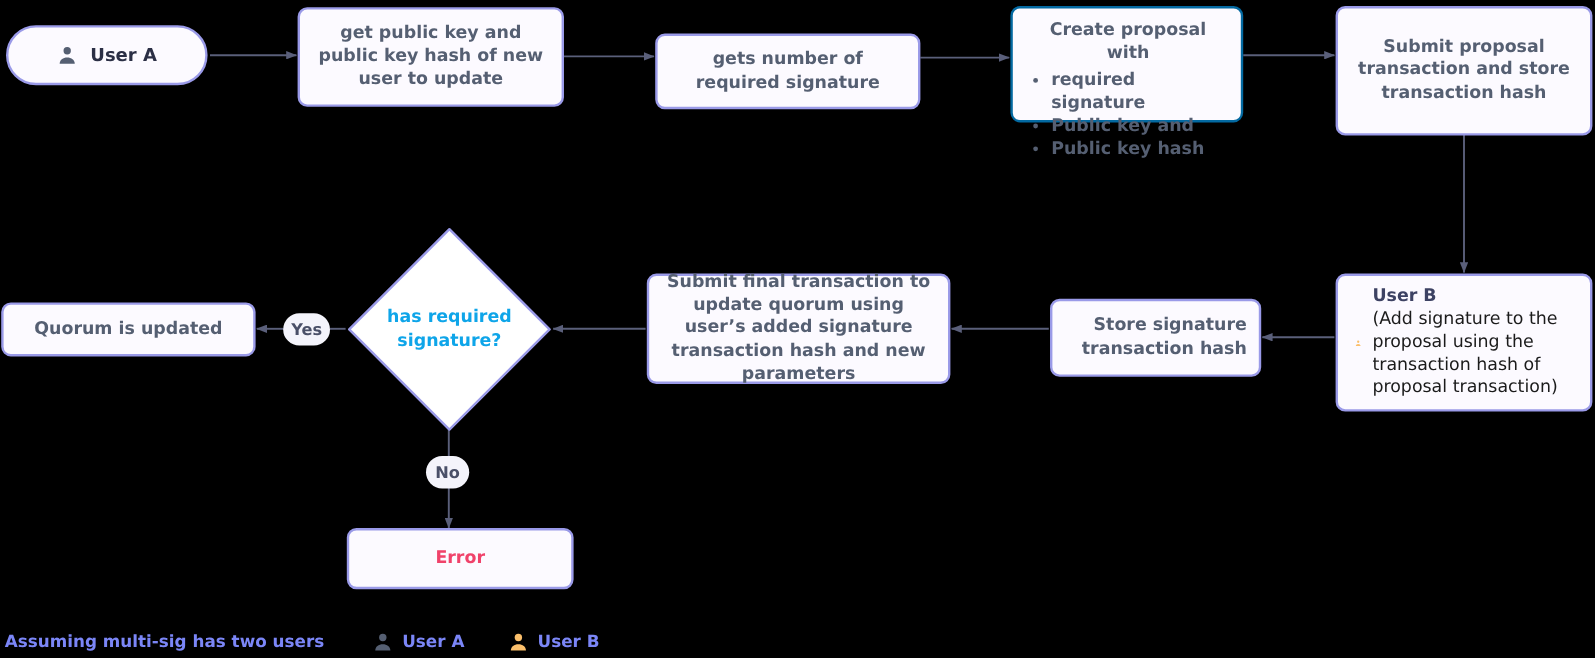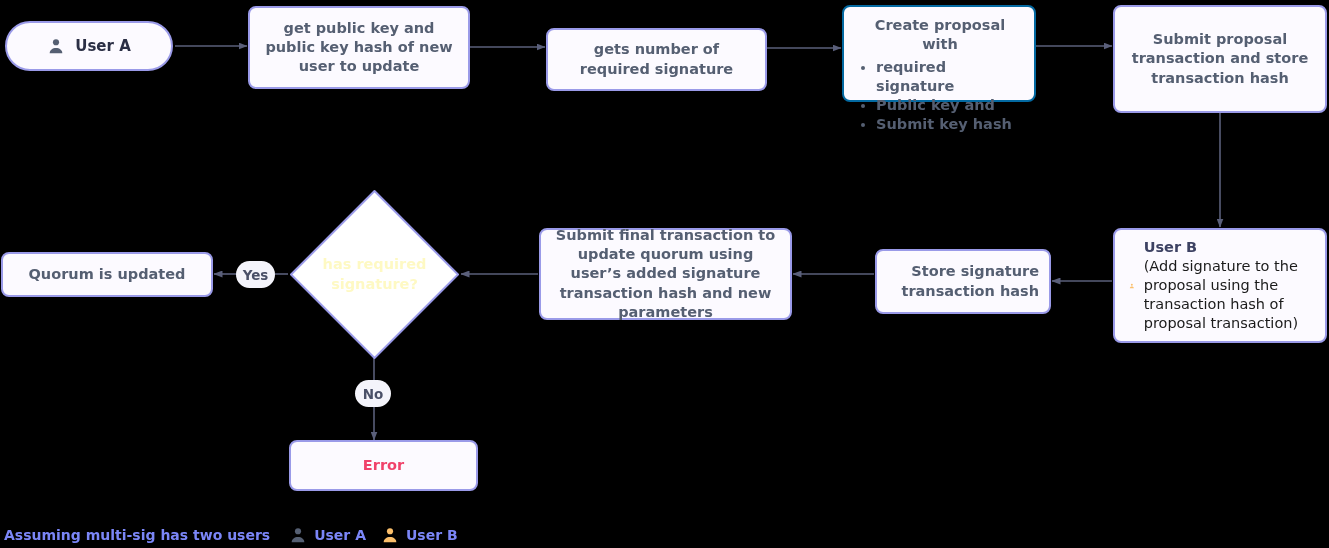--- a/index.html
+++ b/index.html
@@ -58,21 +58,21 @@
     position: absolute;
     inset: 0;
   }
   .diamond-label {
     position: absolute;
     inset: 0;
     display: flex;
     align-items: center;
     justify-content: center;
     text-align: center;
-    color: #fef9c3;
+    color: #0ea5e9;
     font-weight: bold;
     font-size: 14.5px;
     line-height: 1.35;
     pointer-events: none;
   }
 
   
   .edge-label {
     position: absolute;
     box-sizing: border-box;
@@ -144,21 +144,21 @@
     left: 0; top: 0;
     width: 1329px; height: 548px;
     pointer-events: none;
   }
 
   
   .legend {
     position: absolute;
     display: flex;
     align-items: center;
-    gap: 3px;
+    gap: 24px;
   }
   .legend-text {
     color: #7b86f7;
     font-weight: bold;
     font-size: 14px;
     white-space: nowrap;
   }
   .legend-item {
     display: flex;
     align-items: center;
@@ -218,21 +218,21 @@
 
   <div class="node" style="left:546px; top:28px; width:221px; height:63px;">
     <span>gets number of required signature</span>
   </div>
 
   <div class="bullet-node" style="left:842px; top:5px; width:194px; height:97px;">
     <div class="bullet-title">Create proposal with</div>
     <ul class="bullet-list">
       <li>required signature</li>
       <li>Public key and</li>
-      <li>Submit key hash</li>
+      <li>Public key hash</li>
     </ul>
   </div>
 
   <div class="node" style="left:1113px; top:5px; width:214px; height:108px;">
     <span>Submit proposal transaction and store transaction hash</span>
   </div>
 
   <div class="userb-node" style="left:1113px; top:228px; width:214px; height:115px;">
     <svg class="person-icon" width="20" height="20" viewBox="0 0 24 24">
       <circle cx="12" cy="7" r="4.1" fill="#fbbf6b"></circle>

